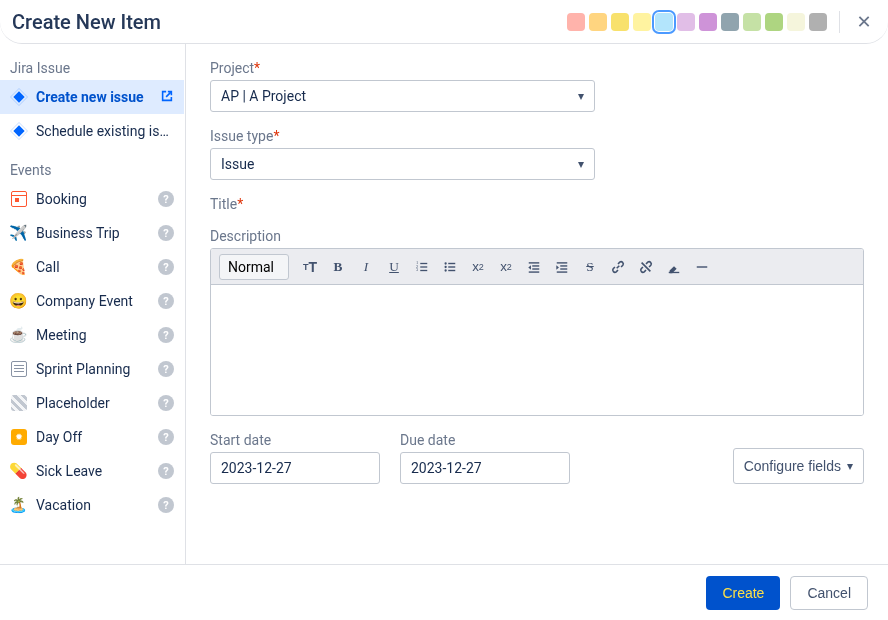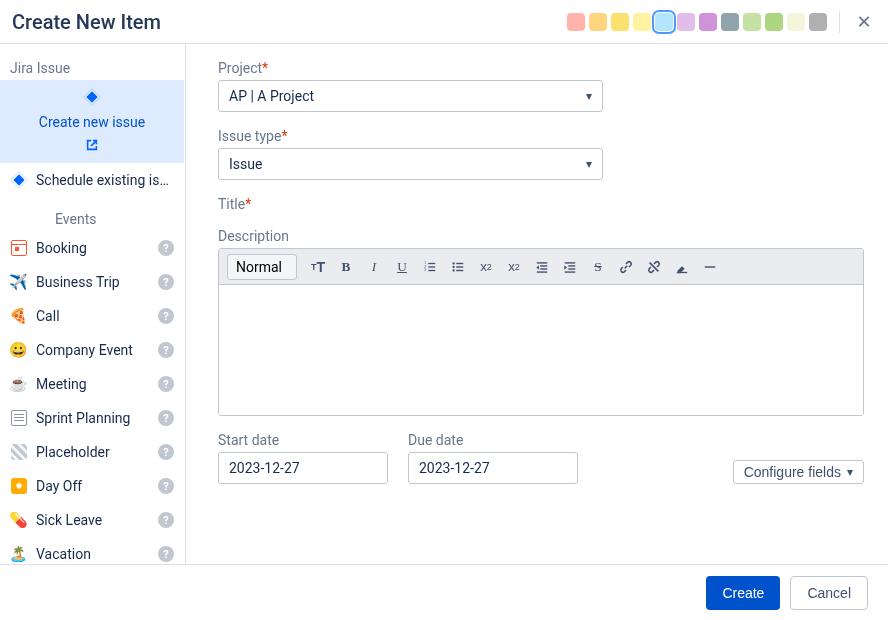--- a/index.html
+++ b/index.html
@@ -16,20 +16,21 @@
   }
 
   
   .dlg-header {
     display:flex;
     align-items:center;
     justify-content:space-between;
     height: 44px;
     padding: 0 12px 0 12px;
     border-bottom: 1px solid #DFE1E6;
+    border-radius: 22px;
   }
   .dlg-title {
     font-size: 20px;
     font-weight: 500;
     color: #253858;
   }
   .hdr-right { display:flex; align-items:center; gap:12px; }
   .color-swatches { display:flex; gap:4px; }
   .swatch {
     width:18px; height:18px; border-radius:4px;
@@ -72,22 +73,21 @@
     align-items:center;
     gap:8px;
     padding: 8px 10px;
     cursor:pointer;
     color:#172B4D;
     position:relative;
   }
   .sb-item.active {
     background:#DEEBFF;
     color:#0052CC;
-    font-weight:400;
-    flex-direction:column;
+    font-weight:700;
   }
   .sb-item .sb-icon {
     width:18px; height:18px; flex:0 0 18px;
     display:flex; align-items:center; justify-content:center;
     font-size:15px;
   }
   .sb-item .sb-label { flex:1 1 auto; white-space:nowrap; overflow:hidden; text-overflow:ellipsis; }
   .help-icon {
     width:16px; height:16px; border-radius:50%;
     background:#C1C7D0; color:#fff;
@@ -116,21 +116,21 @@
   }
   .sprint-box::before { content:""; position:absolute; left:2px; right:2px; top:3px; height:1px; background:#8993A4; box-shadow:0 3px 0 #8993A4, 0 6px 0 #8993A4;}
   .dayoff-box { width:16px;height:16px;border-radius:3px;background:#FFAB00;color:#fff;font-size:9px;display:flex;align-items:center;justify-content:center;}
   .booking-box { width:16px;height:16px;border:1px solid #FF5630;border-radius:2px;position:relative;}
   .booking-box::before{content:"";position:absolute;top:3px;left:0;right:0;height:1px;background:#FF5630;}
   .booking-box::after{content:"";position:absolute;top:6px;left:3px;width:4px;height:4px;background:#FF5630;}
 
   
   .main {
     flex:1 1 auto;
-    padding: 16px 24px 16px 32px;
+    padding: 16px 24px 16px 24px;
     overflow-y:auto;
     border-left:1px solid #DFE1E6;
   }
   .field { margin-bottom: 16px; }
   .field-label {
     color:#6B778C;
     font-size:14px;
     margin-bottom:4px;
     display:block;
   }
@@ -187,42 +187,42 @@
     min-height:130px;
     padding:8px;
     background:#fff;
   }
 
   .dates-row { display:flex; gap:20px; align-items:flex-end; }
   .date-col { width:170px; }
   .date-input { width:170px; cursor:text; }
   .spacer-flex { flex:1 1 auto; }
   .cfg-btn {
-    height:24px; padding:0 10px;
+    height:36px; padding:0 10px;
     border:1px solid #C1C7D0; border-radius:3px;
     background:#fff; color:#42526E;
     display:flex; align-items:center; gap:6px;
     cursor:pointer; font-size:14px;
   }
 
   
   .dlg-footer {
     height:56px;
     border-top:1px solid #DFE1E6;
     display:flex; align-items:center; justify-content:flex-end;
     gap:10px;
     padding:0 20px;
     position:absolute; left:0; right:0; bottom:0; background:#fff;
   }
   .btn {
     height:34px; padding:0 16px; border-radius:4px;
     font-size:14px; cursor:pointer;
     display:flex;align-items:center;
   }
-  .btn-primary { background:#0052CC; color:#ffffff; border:none; font-weight:500; }
+  .btn-primary { background:#0052CC; color:#fde047; border:none; font-weight:500; }
   .btn-secondary { background:#fff; color:#42526E; border:1px solid #C1C7D0; }
 </style>
 </head>
 <body>
 
 <div class="dlg-header">
   <div class="dlg-title">Create New Item</div>
   <div class="hdr-right">
     <div class="color-swatches">
         <div class="swatch" style="background: rgb(255, 179, 171);"></div>
@@ -262,21 +262,21 @@
             </svg></span>
         </div>
         <div class="sb-item">
           <span class="sb-icon">
             <span class="jira-diamond plain"></span>
           </span>
           <span class="sb-label">Schedule existing issue</span>
         </div>
       </div>
 
-    <div class="sb-section-title" style="margin-top:8px;margin-left:45px;">Events</div>
+    <div class="sb-section-title" style="margin-top:8px;">Events</div>
     <div id="events-list">
         <div class="sb-item">
           <span class="sb-icon">
             <span class="booking-box"></span>
           </span>
           <span class="sb-label">Booking</span>
           <span class="help-icon">?</span>
         </div>
         <div class="sb-item">
           <span class="sb-icon">

